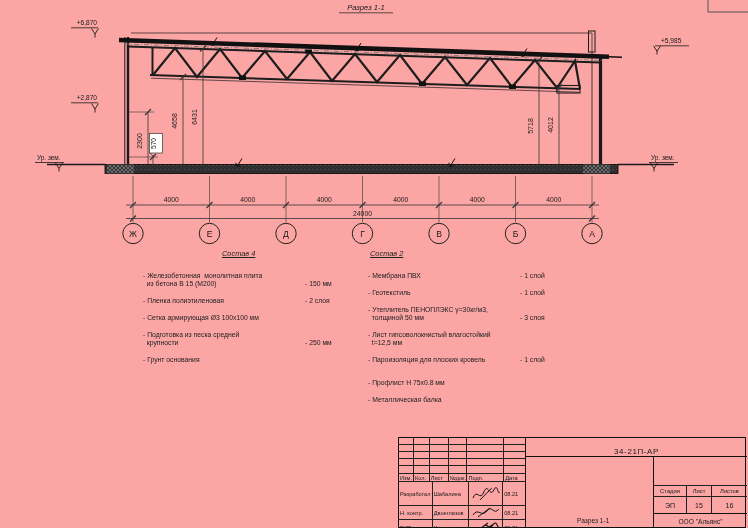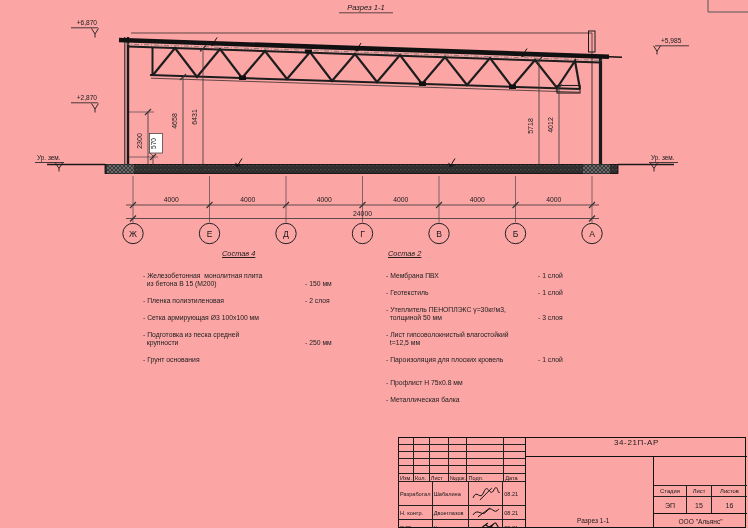--- a/index.html
+++ b/index.html
@@ -18,21 +18,21 @@
   .tb-row>div{border-right:0.8px solid #222;height:100%;overflow:hidden;display:flex;align-items:center;padding-left:1px;}
   .tb-row>div:last-child{border-right:none;}
   .thin{height:7px;}
   .hdr{height:8px;font-size:5.6px;}
   .sig1{height:24px;}
   .sig2{height:14px;}
   .sig3{height:16px;border-bottom:none;}
   .c1{width:15px;}.c2{width:16px;}.c3{width:19px;}.c4{width:19px;}.c5{width:37px;}.c6{width:21px;}
   .r1{width:34px;}.r2{width:37px;}.r3{width:34px;}.r4{width:22px;}
   .doc-cell{position:absolute;left:127px;top:0;width:221px;height:19px;border-bottom:1.4px solid #111;
-            display:flex;align-items:flex-start;justify-content:center;font-size:8px;letter-spacing:0.6px;}
+            display:flex;align-items:flex-end;justify-content:center;font-size:8px;letter-spacing:0.6px;}
   .title-cell{position:absolute;left:127px;top:19px;width:128px;height:81px;border-right:1.4px solid #111;}
   .title-cell .t{position:absolute;left:51px;top:60px;font-size:6.6px;white-space:nowrap;}
   .ur-cell{position:absolute;left:255px;top:19px;width:93px;height:29px;border-bottom:0.8px solid #222;}
   .st-hdr{position:absolute;left:255px;top:48px;width:93px;height:11px;display:flex;border-bottom:0.8px solid #222;font-size:5.8px;}
   .st-hdr>div{display:flex;align-items:center;justify-content:center;border-right:0.8px solid #222;}
   .st-hdr>div:last-child{border-right:none;}
   .st-val{position:absolute;left:255px;top:59px;width:93px;height:17px;display:flex;border-bottom:1.5px solid #111;font-size:7px;}
   .st-val>div{display:flex;align-items:center;justify-content:center;border-right:0.8px solid #222;}
   .st-val>div:last-child{border-right:none;}
   .sw1{width:33px;}.sw2{width:25px;}.sw3{width:35px;}
@@ -207,21 +207,21 @@
       <div class="s-name" style="width:162px;">- Подготовка из песка средней
   крупности</div>
       <div class="s-val">- 250 мм</div>
     </div>
     <div class="s-item">
       <div class="s-name" style="width:162px;">- Грунт основания</div>
       <div class="s-val"></div>
     </div>
   </div>
 
-  <div class="sostav" style="left:386px;top:250px;width:186px;">
+  <div class="sostav" style="left:368px;top:250px;width:186px;">
     <div class="sostav-title" style="margin-left:2px;">Состав 2</div>
     <div class="s-item">
       <div class="s-name" style="width:152px;">- Мембрана ПВХ</div>
       <div class="s-val">- 1 слой</div>
     </div>
     <div class="s-item">
       <div class="s-name" style="width:152px;">- Геотекстиль</div>
       <div class="s-val">- 1 слой</div>
     </div>
     <div class="s-item">

